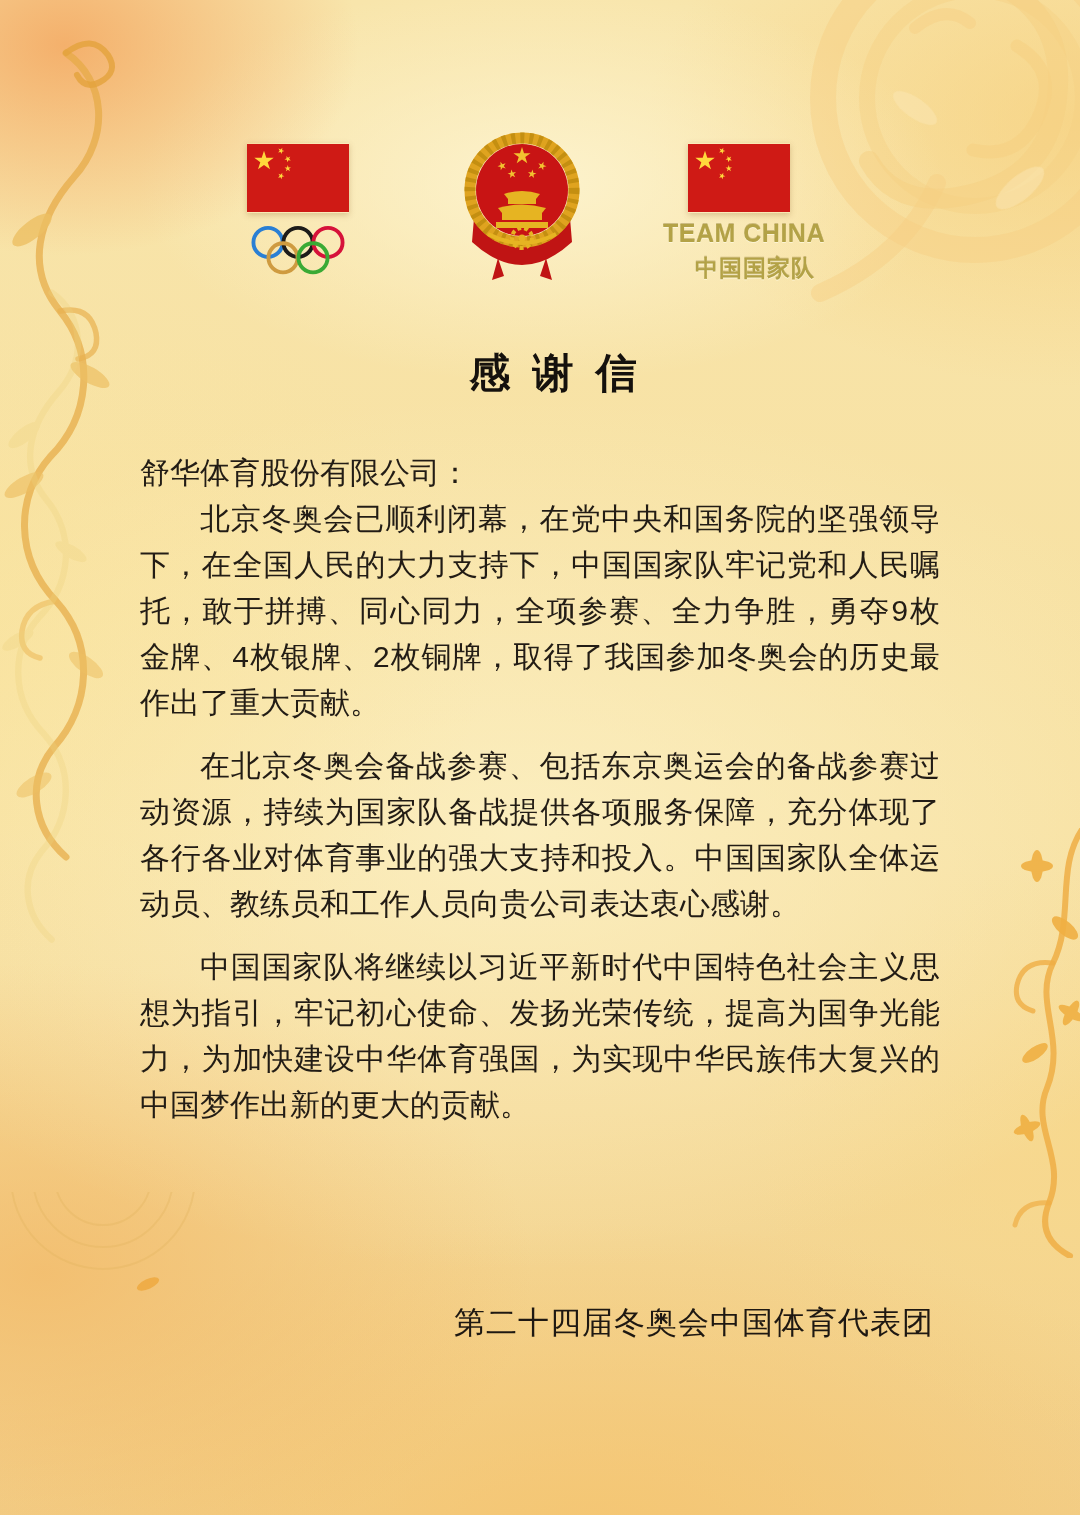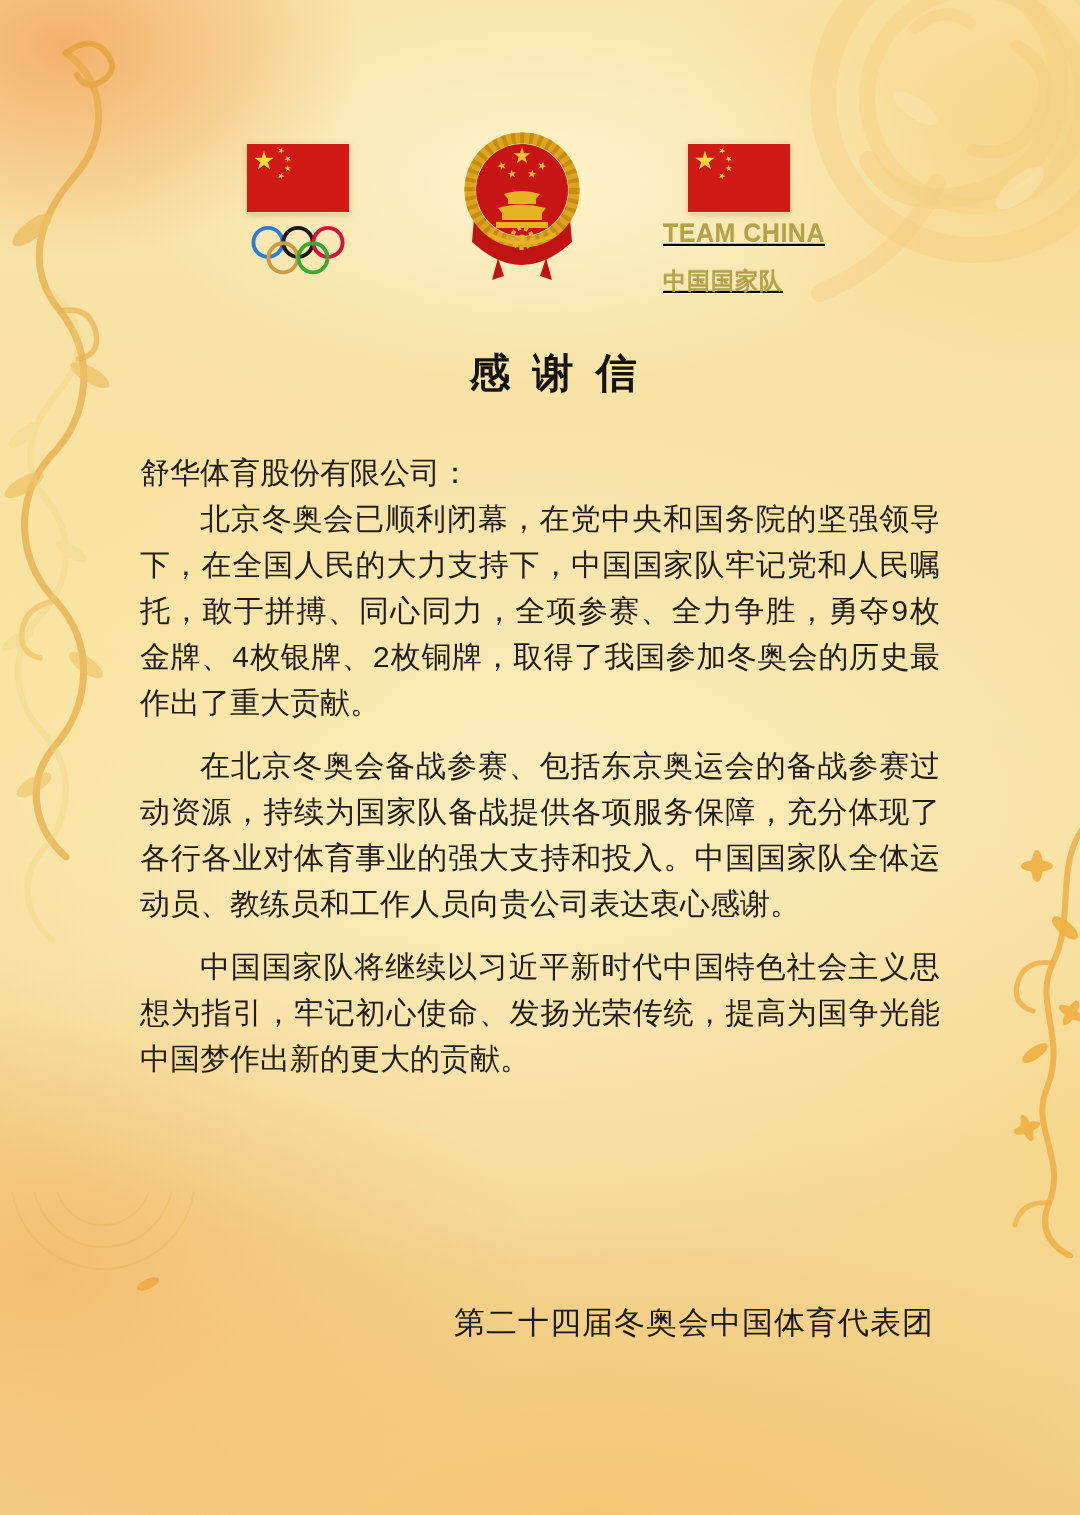--- a/index.html
+++ b/index.html
@@ -13,32 +13,32 @@
       radial-gradient(700px 520px at 0% 42%, rgba(250,228,156,.55), rgba(250,228,156,0) 70%),
       radial-gradient(950px 560px at 48% 55%, rgba(252,241,198,.8), rgba(252,241,198,0) 78%),
       radial-gradient(680px 430px at 4% 84%, rgba(242,184,102,.75), rgba(242,184,102,0) 72%),
       radial-gradient(900px 430px at 55% 102%, rgba(245,196,110,.85), rgba(245,196,110,0) 75%),
       radial-gradient(520px 420px at 102% 76%, rgba(248,216,138,.7), rgba(248,216,138,0) 70%),
       linear-gradient(180deg,#f8e5ab,#f7e0a0 55%,#f2cf8a);
   }
   .deco{position:absolute;pointer-events:none;}
   
   .flag-group-left{position:absolute;left:246px;top:143px;width:104px;text-align:center;}
-  .flag-group-right{position:absolute;left:663px;top:143px;width:152px;text-align:left;text-decoration:underline;}
+  .flag-group-right{position:absolute;left:663px;top:143px;width:152px;text-align:right;}
   .flag-svg{display:block;margin:0 auto;box-shadow:0 2px 6px rgba(120,70,10,.25);}
   .rings-svg{display:block;margin:10px auto 0;}
   .emblem-svg{position:absolute;left:458px;top:130px;}
   .tc-title{
     margin-top:6px;font-family:"Liberation Sans","DejaVu Sans",sans-serif;
     font-weight:700;font-size:25px;letter-spacing:.5px;color:#b3a246;
     text-shadow:0 1px 0 rgba(255,255,240,.55), 0 -1px 0 rgba(120,100,20,.35);
     white-space:nowrap;
   }
   .tc-sub{
-    margin-top:18px;font-family:"Liberation Sans","DejaVu Sans",sans-serif;
+    margin-top:5px;font-family:"Liberation Sans","DejaVu Sans",sans-serif;
     font-weight:700;font-size:23px;letter-spacing:1px;color:#b3a246;
     text-shadow:0 1px 0 rgba(255,255,240,.55), 0 -1px 0 rgba(120,100,20,.35);
     white-space:nowrap;
   }
   
   .title{
     position:absolute;left:0;top:330px;width:100%;text-align:center;
     font-size:41px;font-weight:bold;color:#15110d;letter-spacing:6px;
   }
   .body-text{
@@ -212,18 +212,19 @@
     <div class="line">下，在全国人民的大力支持下，中国国家队牢记党和人民嘱</div>
     <div class="line">托，敢于拼搏、同心同力，全项参赛、全力争胜，勇夺9枚</div>
     <div class="line">金牌、4枚银牌、2枚铜牌，取得了我国参加冬奥会的历史最</div>
     <div class="line short">作出了重大贡献。</div>
     <div class="line indent para-gap">在北京冬奥会备战参赛、包括东京奥运会的备战参赛过</div>
     <div class="line">动资源，持续为国家队备战提供各项服务保障，充分体现了</div>
     <div class="line">各行各业对体育事业的强大支持和投入。中国国家队全体运</div>
     <div class="line short">动员、教练员和工作人员向贵公司表达衷心感谢。</div>
     <div class="line indent para-gap">中国国家队将继续以习近平新时代中国特色社会主义思</div>
     <div class="line">想为指引，牢记初心使命、发扬光荣传统，提高为国争光能</div>
+    <div class="line">力，为加快建设中华体育强国，为实现中华民族伟大复兴的</div>
     <div class="line short">中国梦作出新的更大的贡献。</div>
   </div>
 
   <div class="signature">第二十四届冬奥会中国体育代表团</div>
 
 </div>
 
 </body></html>

